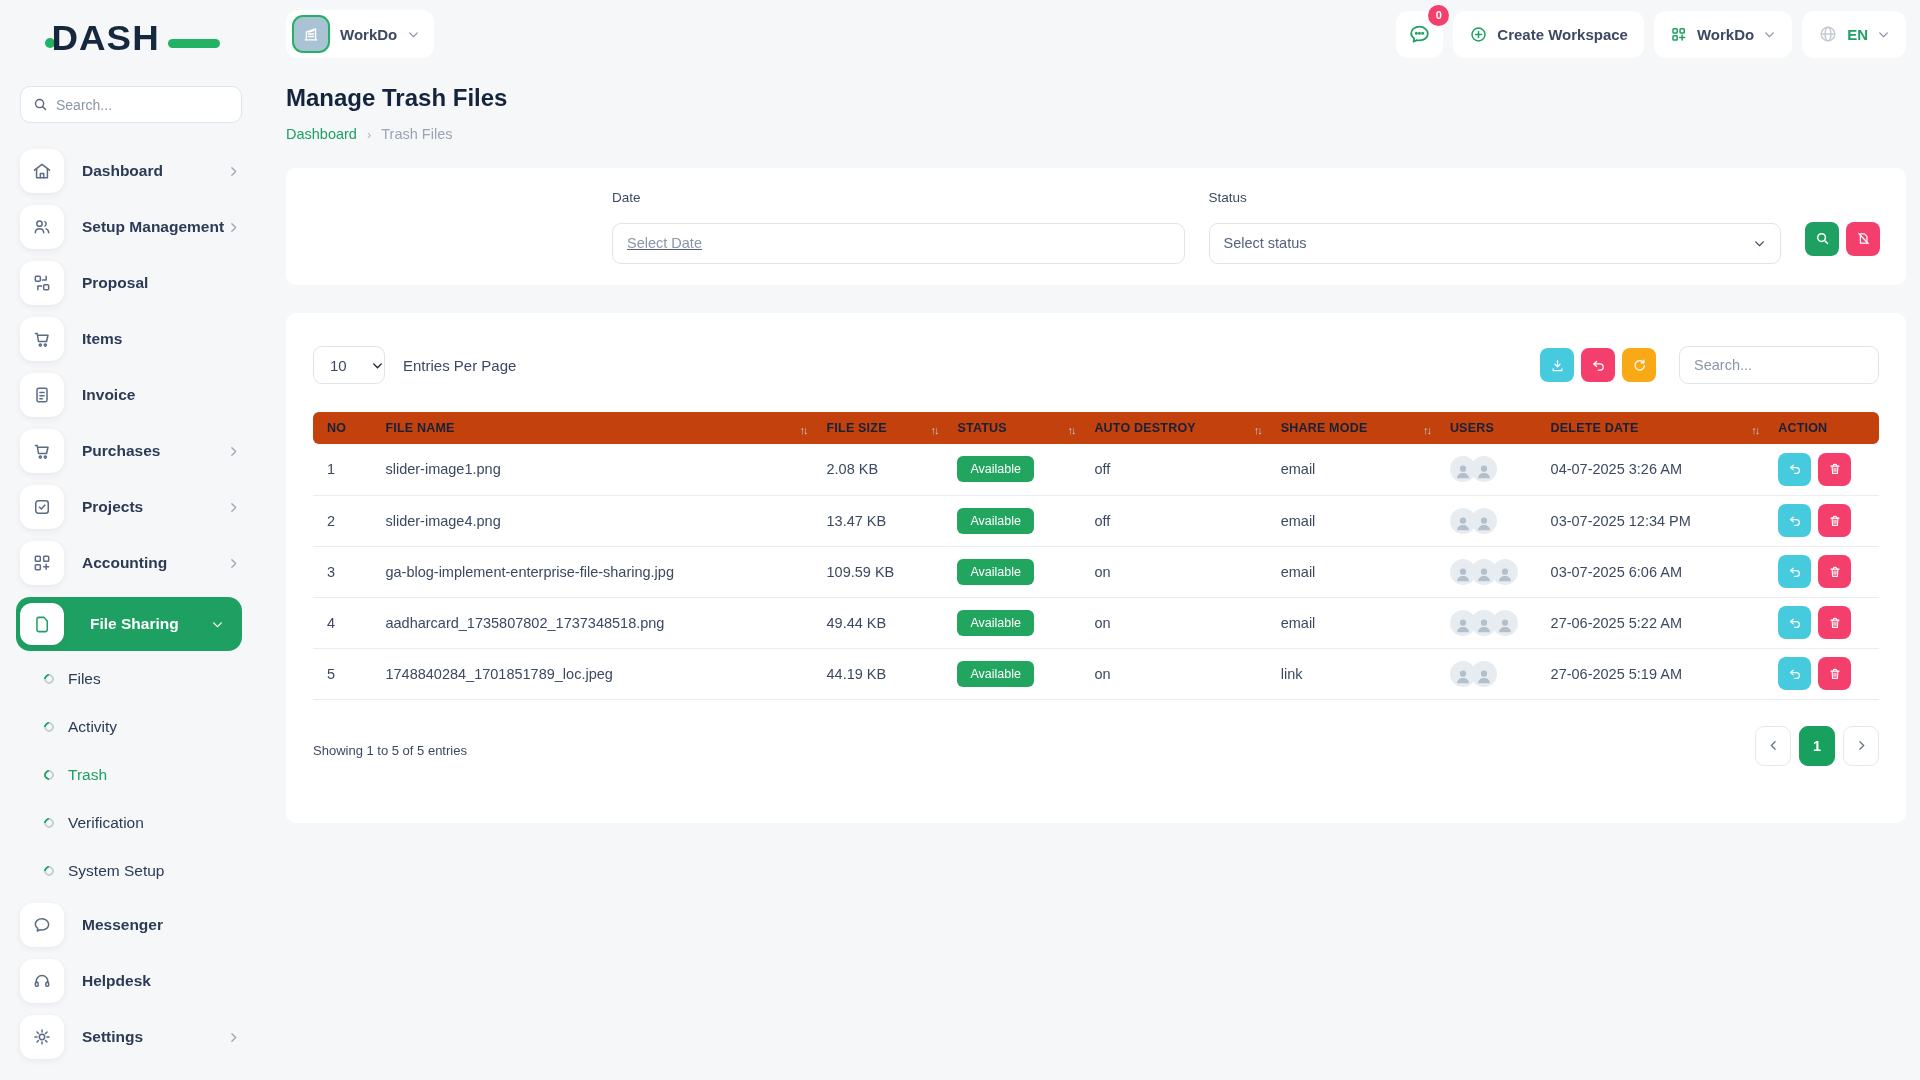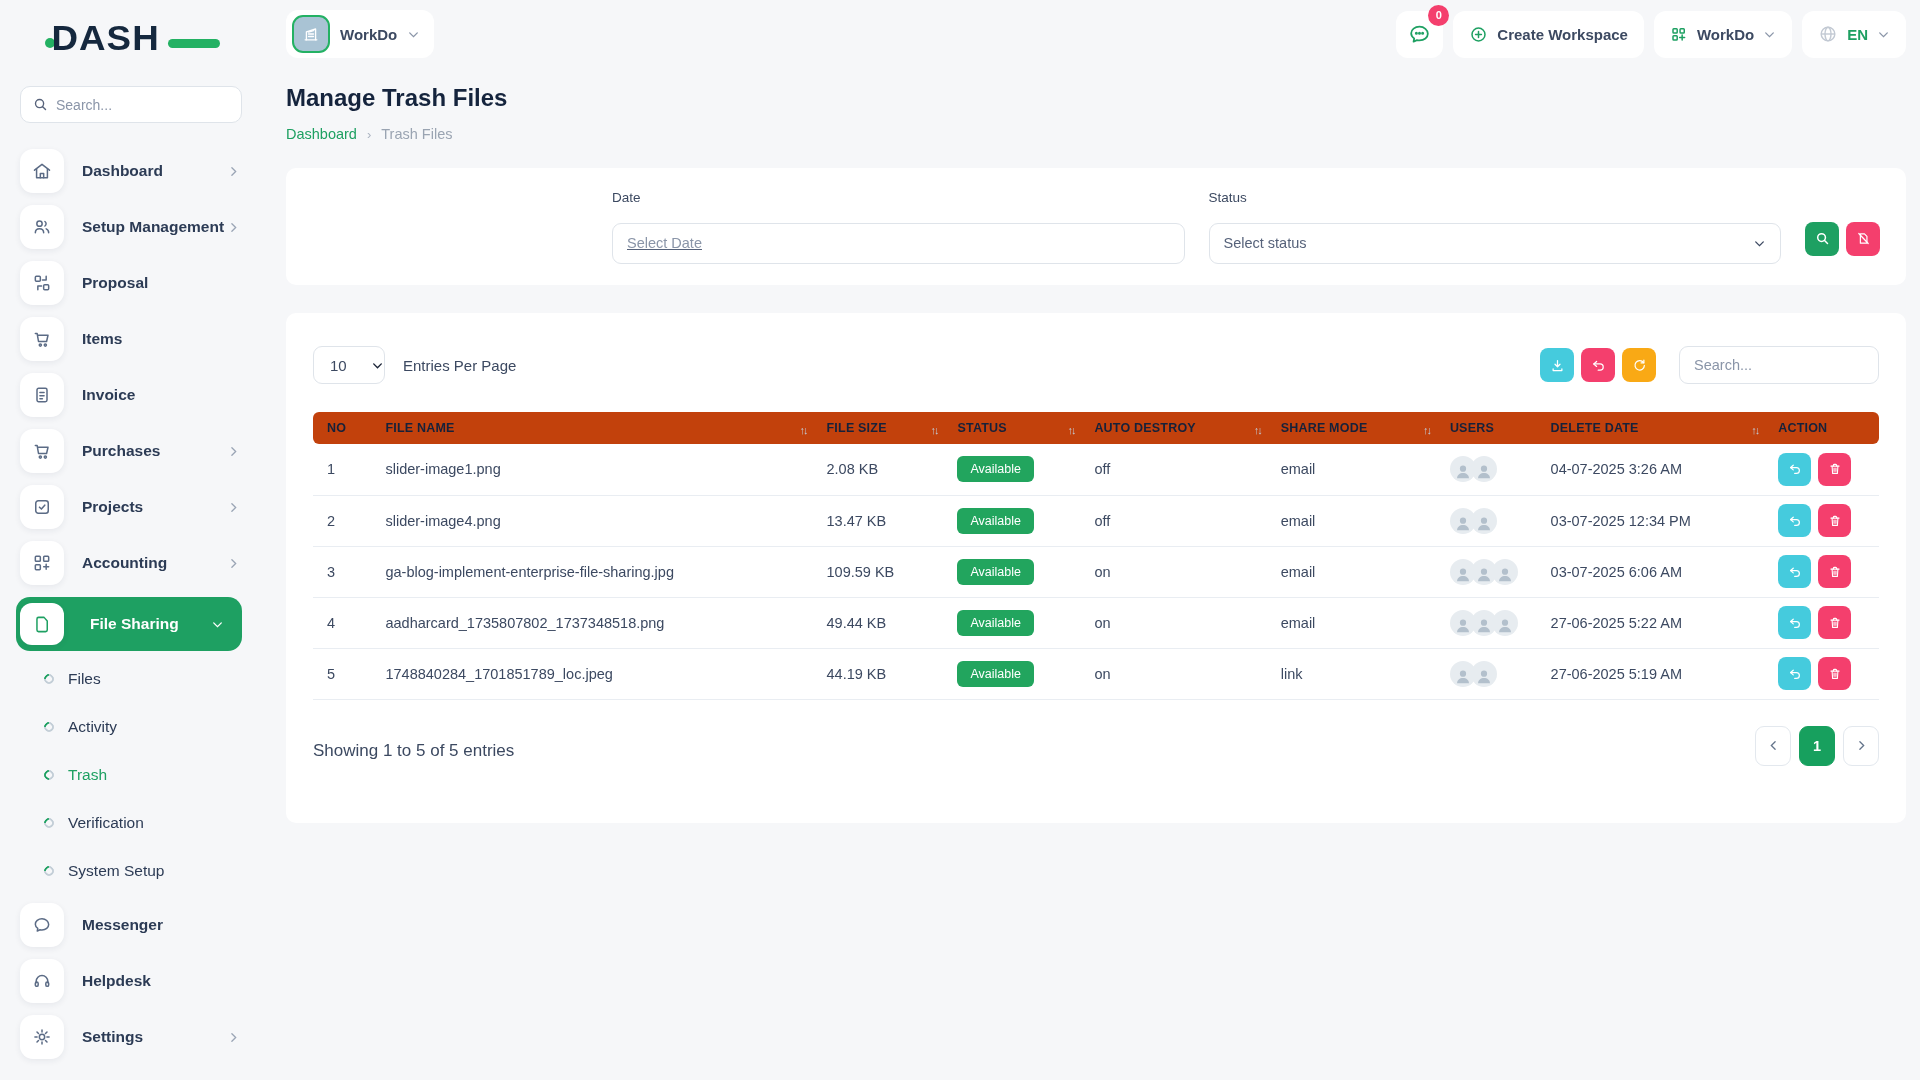--- a/index.html
+++ b/index.html
@@ -87,21 +87,21 @@
   tbody td { height:51px; border-bottom:1px solid #e9edf2; font-size:14.5px; color:#3c4961; padding:0 10px; }
   tbody td:first-child { padding-left:14px; }
   .badge { display:inline-block; background:#22a55e; color:#fff; font-size:12.5px; padding:6px 13px; border-radius:6px; }
   .avatars { display:flex; }
   .avatar { width:26px; height:26px; border-radius:50%; background:#e7ecf0; display:flex; align-items:flex-end; justify-content:center; overflow:hidden; color:#b3c0cc; }
   .avatar + .avatar { margin-left:-5px; }
   .row-actions { display:flex; gap:7px; }
   .act-btn { width:33px; height:33px; border-radius:8px; border:0; display:flex; align-items:center; justify-content:center; color:#fff; cursor:pointer; }
 
   .tbl-footer { display:flex; align-items:center; margin-top:26px; }
-  .showing { font-size:17px; color:#3c4961;margin-top:10px; }
+  .showing { font-size:13px; color:#3c4961;margin-top:10px; }
   .pager { margin-left:auto; display:flex; gap:8px; }
   .page-btn { width:36px; height:40px; border-radius:9px; border:1px solid #e3e8ee; background:#fff; color:#64748b; display:flex; align-items:center; justify-content:center; cursor:pointer; }
   .page-btn.current { background:#17a05e; border-color:#17a05e; color:#fff; font-size:14.5px; font-weight:600; }
 </style>
 </head>
 <body>
 
 <aside class="sidebar">
   <div class="logo">
     <span class="logo-dot"></span>

